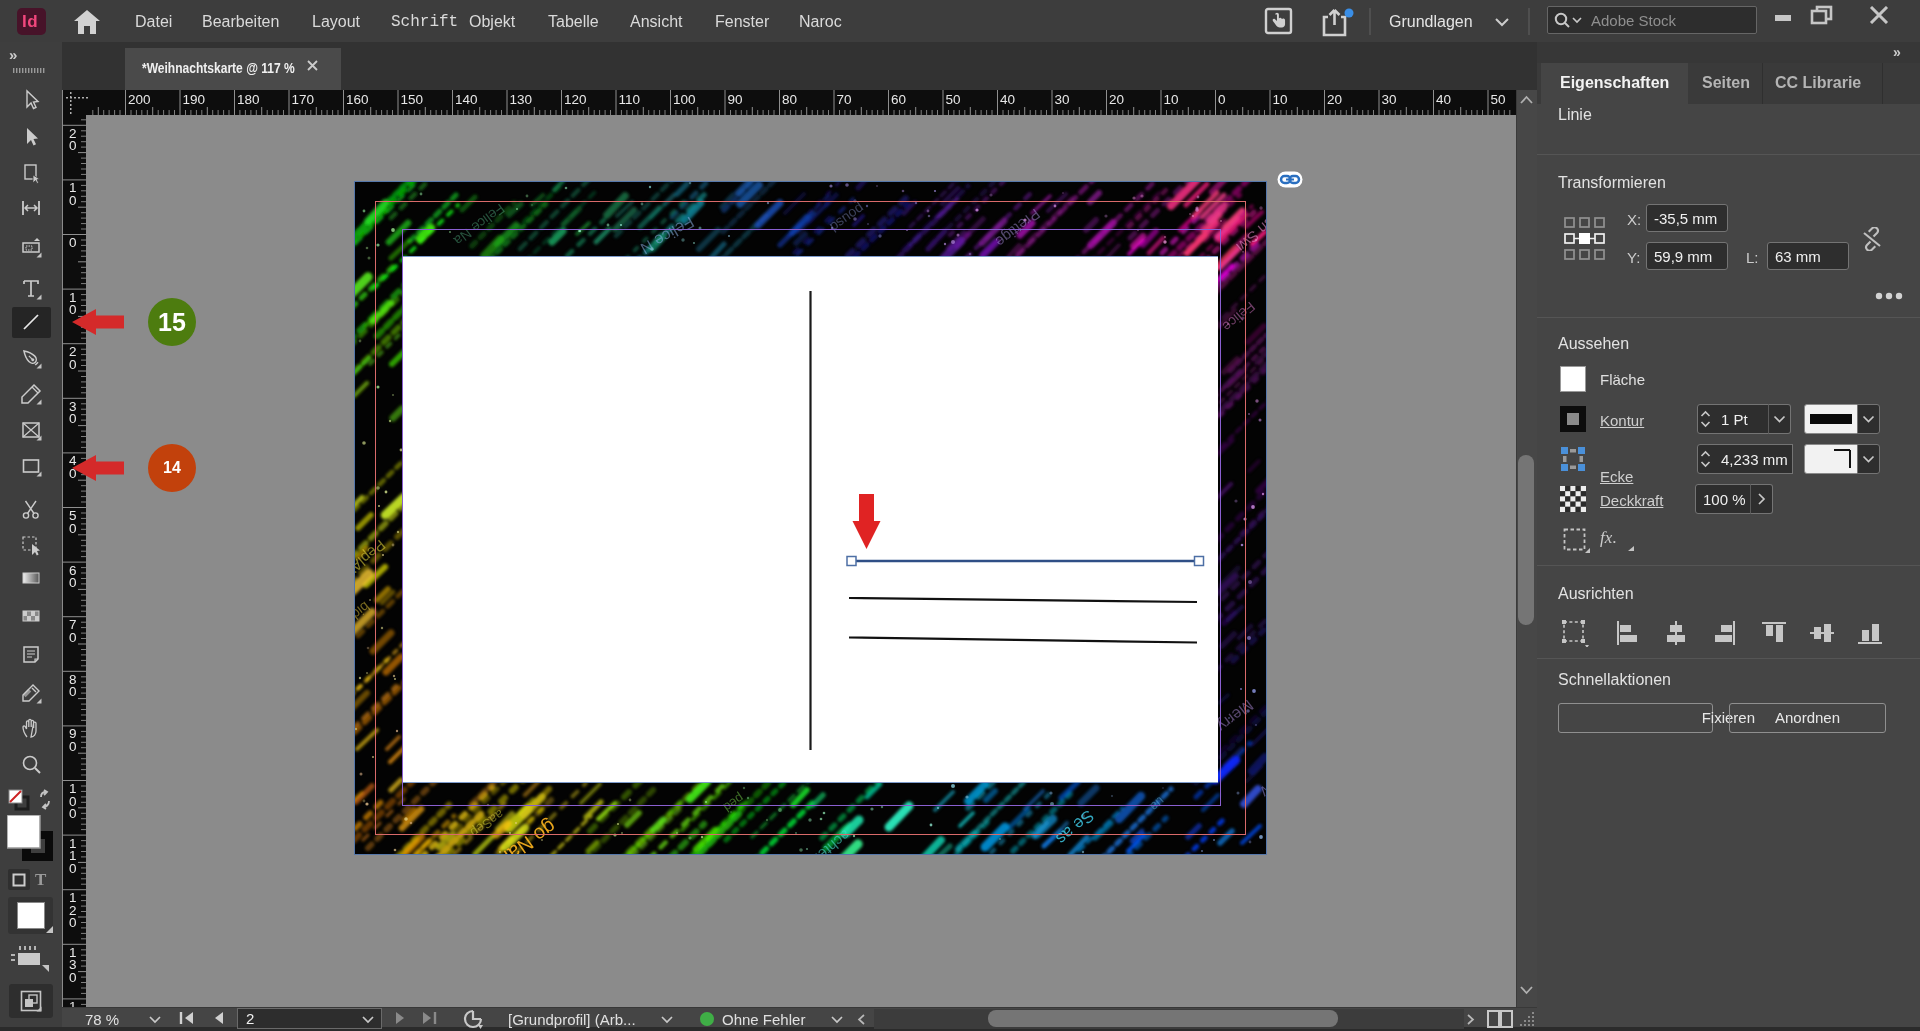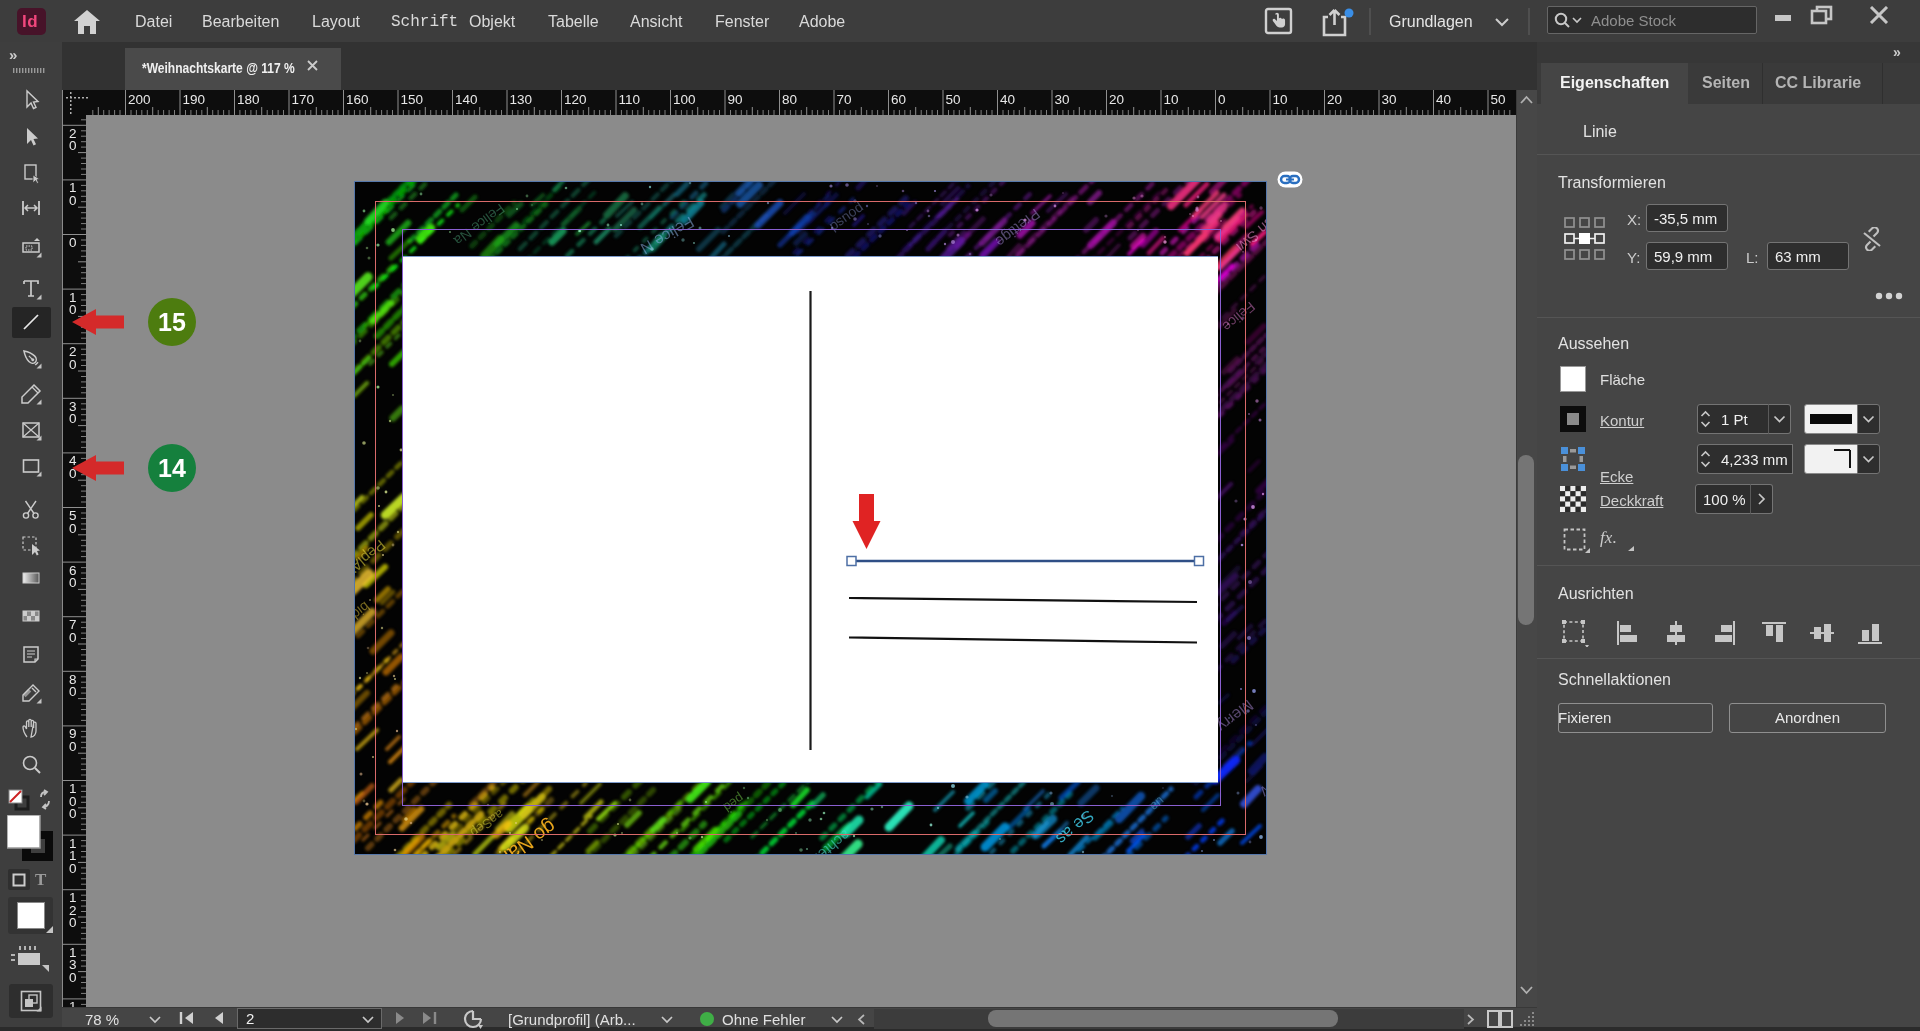--- a/index.html
+++ b/index.html
@@ -22,21 +22,21 @@
 <path d="M15 2 L28 13 L24 13 L24 26 L18 26 L18 18 L12 18 L12 26 L6 26 L6 13 L2 13 Z" fill="#d2d2d2"></path>
     </svg>
     <div class="abs" style="left:135px;top:13px;font-size:16px;color:#dadada;font-weight:400;white-space:nowrap;">Datei</div>
 <div class="abs" style="left:202px;top:13px;font-size:16px;color:#dadada;font-weight:400;white-space:nowrap;">Bearbeiten</div>
 <div class="abs" style="left:312px;top:13px;font-size:16px;color:#dadada;font-weight:400;white-space:nowrap;">Layout</div>
 <div class="abs" style="left:391px;top:13px;font-size:16px;color:#dadada;font-weight:400;white-space:nowrap;font-family:Liberation Mono, monospace;">Schrift</div>
 <div class="abs" style="left:469px;top:13px;font-size:16px;color:#dadada;font-weight:400;white-space:nowrap;">Objekt</div>
 <div class="abs" style="left:548px;top:13px;font-size:16px;color:#dadada;font-weight:400;white-space:nowrap;">Tabelle</div>
 <div class="abs" style="left:630px;top:13px;font-size:16px;color:#dadada;font-weight:400;white-space:nowrap;">Ansicht</div>
 <div class="abs" style="left:715px;top:13px;font-size:16px;color:#dadada;font-weight:400;white-space:nowrap;">Fenster</div>
-<div class="abs" style="left:799px;top:13px;font-size:16px;color:#dadada;font-weight:400;white-space:nowrap;">Adobe</div>
+<div class="abs" style="left:799px;top:13px;font-size:16px;color:#dadada;font-weight:400;white-space:nowrap;">Naroc</div>
 <svg class="abs" style="left:1264px;top:7px;" width="29" height="28" viewBox="0 0 29 28">
 <rect x="2" y="2" width="25" height="24" rx="2" fill="none" stroke="#d0d0d0" stroke-width="2.4"></rect>
 <path d="M13 7 v7 l-2.4-2 c-1.4-1-3 .6-2 2 l4 5.5 c.8 1 2 1.6 3.3 1.6 h2.4 c2 0 3.5-1.6 3.5-3.5 v-4.4 c0-1.2-.9-1.9-2-1.9 -.6 0-1.2.2-1.5.6 -.3-.8-1-1.2-1.8-1.2 -.6 0-1.1.2-1.4.6 V7 c0-1-.9-1.8-2-1.8 -1.1 0-2 .8-2 1.8 Z" fill="#d0d0d0" transform="translate(1,1) scale(0.92)"></path>
     </svg>
     <svg class="abs" style="left:1320px;top:7px;" width="36" height="30" viewBox="0 0 36 30">
 <path d="M8 10 H4 V28 H25 V10 H21" fill="none" stroke="#d0d0d0" stroke-width="2.6"></path>
 <path d="M14.5 18 V4 M14.5 3 L9.5 8 M14.5 3 L19.5 8" fill="none" stroke="#d0d0d0" stroke-width="2.6"></path>
 <circle cx="29" cy="6" r="4.5" fill="#3a8ee6"></circle>
     </svg>
     <div class="abs" style="left:1389px;top:13px;font-size:16px;color:#e4e4e4;font-weight:400;white-space:nowrap;">Grundlagen</div>
@@ -1100,21 +1100,21 @@
       </g>
 <path d="M9 8.5 h8" stroke="#2a6fc0" stroke-width="2"></path>
     </svg>
     <svg class="abs" style="left:70px;top:307px;" width="56" height="30" viewBox="0 0 56 30">
 <path d="M2 15 L26 2 V8.5 H54 V21.5 H26 V28 Z" fill="#d42a2a"></path>
     </svg>
     <svg class="abs" style="left:70px;top:453px;" width="56" height="30" viewBox="0 0 56 30">
 <path d="M2 15 L26 2 V8.5 H54 V21.5 H26 V28 Z" fill="#d42a2a"></path>
     </svg>
     <div class="abs" style="left:148px;top:298px;width:48px;height:48px;border-radius:50%;background:#4d7c0f;color:#ffffff;font-size:25px;font-weight:700;display:flex;align-items:center;justify-content:center;">15</div>
-    <div class="abs" style="left:148px;top:444px;width:48px;height:48px;border-radius:50%;background:#15803d;color:#ffffff;font-size:25px;font-weight:700;display:flex;align-items:center;justify-content:center;">14</div>
+    <div class="abs" style="left:148px;top:444px;width:48px;height:48px;border-radius:50%;background:#c2410c;color:#ffffff;font-size:16px;font-weight:700;display:flex;align-items:center;justify-content:center;">14</div>
     <svg class="abs" style="left:20px;top:89px;" width="22" height="22" viewBox="0 0 22 22">
       <path d="M7 2 L7 18 L11 14 L13.5 19.5 L16 18.3 L13.5 13 L18 12.5 Z" fill="none" stroke="#cbcbcb" stroke-width="1.4"></path>
     </svg>
 <svg class="abs" style="left:20px;top:126px;" width="22" height="22" viewBox="0 0 22 22">
       <path d="M7 2 L7 18 L11 14 L13.5 19.5 L16 18.3 L13.5 13 L18 12.5 Z" fill="#cbcbcb"></path>
     </svg>
 <svg class="abs" style="left:20px;top:162px;" width="22" height="22" viewBox="0 0 22 22">
       <rect x="5" y="3" width="11" height="14" fill="none" stroke="#cbcbcb" stroke-width="1.4"></rect>
       <path d="M13 13 L13 21 L15.5 18.5 L17 21.5 L18.5 20.5 L17 17.8 L19.5 17 Z" fill="#cbcbcb" stroke="#3e3e3e" stroke-width="0.8"></path>
     </svg>
@@ -1242,21 +1242,21 @@
     </svg>
     <div class="abs" style="left:1537px;top:42px;width:383px;height:21px;background:#373737;"></div>
 <div class="abs" style="left:1893px;top:44px;font-size:14px;color:#cccccc;font-weight:700;white-space:nowrap;">»</div>
 <div class="abs" style="left:1537px;top:63px;width:383px;height:41px;background:#3a3a3a;"></div>
 <div class="abs" style="left:1541px;top:63px;width:147px;height:41px;background:#454545;"></div>
 <div class="abs" style="left:1560px;top:74px;font-size:16px;color:#f2f2f2;font-weight:700;white-space:nowrap;">Eigenschaften</div>
 <div class="abs" style="left:1702px;top:74px;font-size:16px;color:#b4b4b4;font-weight:700;white-space:nowrap;">Seiten</div>
 <div class="abs" style="left:1775px;top:74px;font-size:16px;color:#b4b4b4;font-weight:700;white-space:nowrap;">CC Librarie</div>
 <div class="abs" style="left:1762px;top:63px;width:1px;height:41px;background:#2f2f2f;"></div>
 <div class="abs" style="left:1882px;top:63px;width:1px;height:41px;background:#2f2f2f;"></div>
-<div class="abs" style="left:1558px;top:123px;font-size:16px;color:#e2e2e2;font-weight:400;white-space:nowrap;margin-left:25px;">Linie</div>
+<div class="abs" style="left:1558px;top:106px;font-size:16px;color:#e2e2e2;font-weight:400;white-space:nowrap;">Linie</div>
 <div class="abs" style="left:1537px;top:154px;width:383px;height:1px;background:#555555;"></div>
 <div class="abs" style="left:1558px;top:174px;font-size:16px;color:#e2e2e2;font-weight:400;white-space:nowrap;">Transformieren</div>
 <svg class="abs" style="left:1563px;top:216px;" width="44" height="46" viewBox="0 0 44 46">
       <rect x="2" y="2" width="9" height="9" fill="none" stroke="#929292" stroke-width="1.7"></rect>
       <rect x="17" y="2" width="9" height="9" fill="none" stroke="#929292" stroke-width="1.7"></rect>
       <rect x="32" y="2" width="9" height="9" fill="none" stroke="#929292" stroke-width="1.7"></rect>
       <rect x="2" y="18" width="9" height="9" fill="none" stroke="#f0f0f0" stroke-width="1.7"></rect>
       <rect x="16" y="17" width="11" height="11" fill="#ffffff"></rect>
       <rect x="32" y="18" width="9" height="9" fill="none" stroke="#f0f0f0" stroke-width="1.7"></rect>
       <rect x="2" y="34" width="9" height="9" fill="none" stroke="#929292" stroke-width="1.7"></rect>
@@ -1416,21 +1416,21 @@
     </svg>
 <svg class="abs" style="left:1856px;top:619px;" width="28" height="28" viewBox="0 0 28 28">
       <path d="M2 24 H26" stroke="#c6c6c6" stroke-width="2"></path>
       <rect x="6" y="11" width="7" height="11" fill="#c6c6c6"></rect>
       <rect x="16" y="5" width="7" height="17" fill="#c6c6c6"></rect>
     </svg>
 <div class="abs" style="left:1537px;top:658px;width:383px;height:1px;background:#555555;"></div>
 <div class="abs" style="left:1558px;top:671px;font-size:16px;color:#e2e2e2;font-weight:400;white-space:nowrap;">Schnellaktionen</div>
 <div class="abs" style="left:1558px;top:703px;width:155px;height:30px;border:1px solid #8f8f8f;border-radius:3px;"></div>
 <div class="abs" style="left:1558px;top:709px;font-size:15px;color:#e8e8e8;font-weight:400;white-space:nowrap;">
-      <div style="width:177px;text-align:left;">Fixieren</div>
+      <div style="width:177px;text-align:right;margin-left:20px;">Fixieren</div>
     </div>
 <div class="abs" style="left:1729px;top:703px;width:157px;height:30px;border:1px solid #8f8f8f;border-radius:3px;"></div>
 <div class="abs" style="left:1729px;top:709px;font-size:15px;color:#e8e8e8;font-weight:400;white-space:nowrap;">
       <div style="width:157px;text-align:center;">Anordnen</div>
     </div>
 <svg class="abs" style="left:1519px;top:94px;" width="15" height="12" viewBox="0 0 15 12">
       <path d="M2 9 L7.5 3 L13 9" fill="none" stroke="#b0b0b0" stroke-width="1.8"></path>
     </svg>
     <svg class="abs" style="left:1519px;top:984px;" width="15" height="12" viewBox="0 0 15 12">
       <path d="M2 3 L7.5 9 L13 3" fill="none" stroke="#b0b0b0" stroke-width="1.8"></path>

